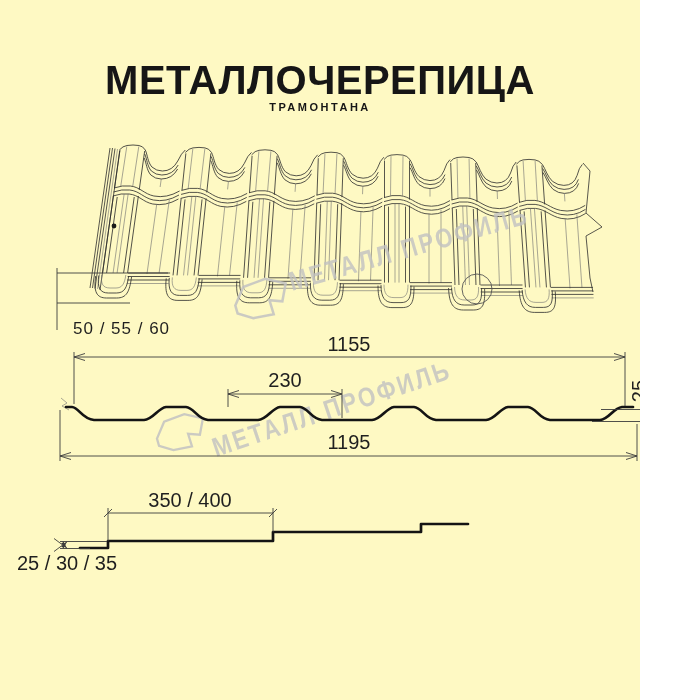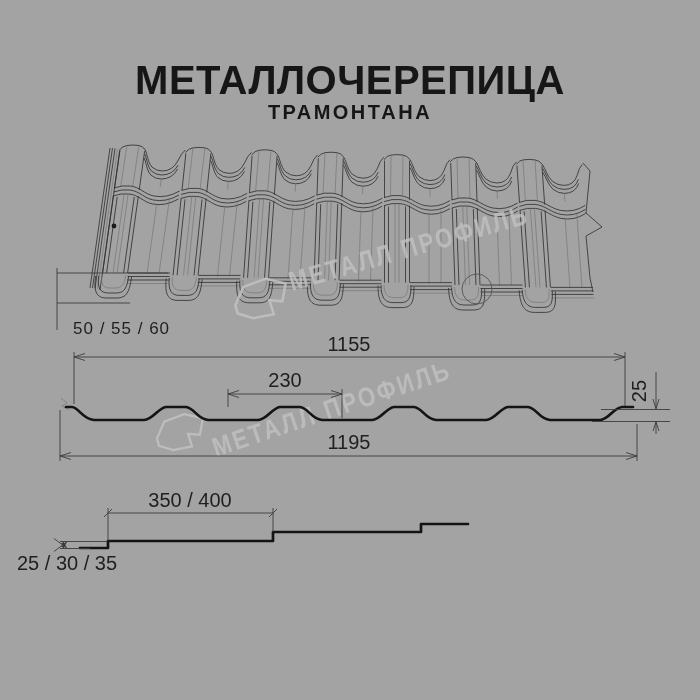--- a/index.html
+++ b/index.html
@@ -1,20 +1,20 @@
 <!DOCTYPE html>
 <html><head>
 <meta charset="utf-8">
 <style>
   html,body{margin:0;padding:0;background:#fff;}
-  .page{position:relative;width:700px;height:700px;background:#a3a3a3;overflow:hidden;
+  .page{position:relative;width:640px;height:700px;background:#fef9c3;overflow:hidden;
         font-family:"Liberation Sans","DejaVu Sans",sans-serif;}
   .hdr{position:absolute;left:0;right:0;text-align:center;color:#161616;}
   .title{top:58px;font-size:40px;font-weight:bold;letter-spacing:0.5px;}
-  .subtitle{top:101px;font-size:20px;font-weight:600;letter-spacing:2.5px;}
+  .subtitle{top:101px;font-size:11px;font-weight:600;letter-spacing:2.5px;}
   svg{position:absolute;left:0;top:0;}
   .ln{stroke:#2d2d2d;stroke-width:.8;fill:none;}
   .lt{stroke:#707070;stroke-width:.6;fill:none;}
   .thick{stroke:#141414;stroke-width:2.7;fill:none;stroke-linecap:round;stroke-linejoin:round;}
   .dim{stroke:#3c3c3c;stroke-width:.9;fill:none;}
   .dimtxt{font-size:20px;fill:#1f1f1f;}
   .smtxt{font-size:17px;fill:#1f1f1f;letter-spacing:1px;}
   .wm{font-weight:bold;font-size:27px;letter-spacing:3px;opacity:.8;}
   .wmglyph{stroke-width:2.2;fill:none;opacity:.85;}
 </style>

